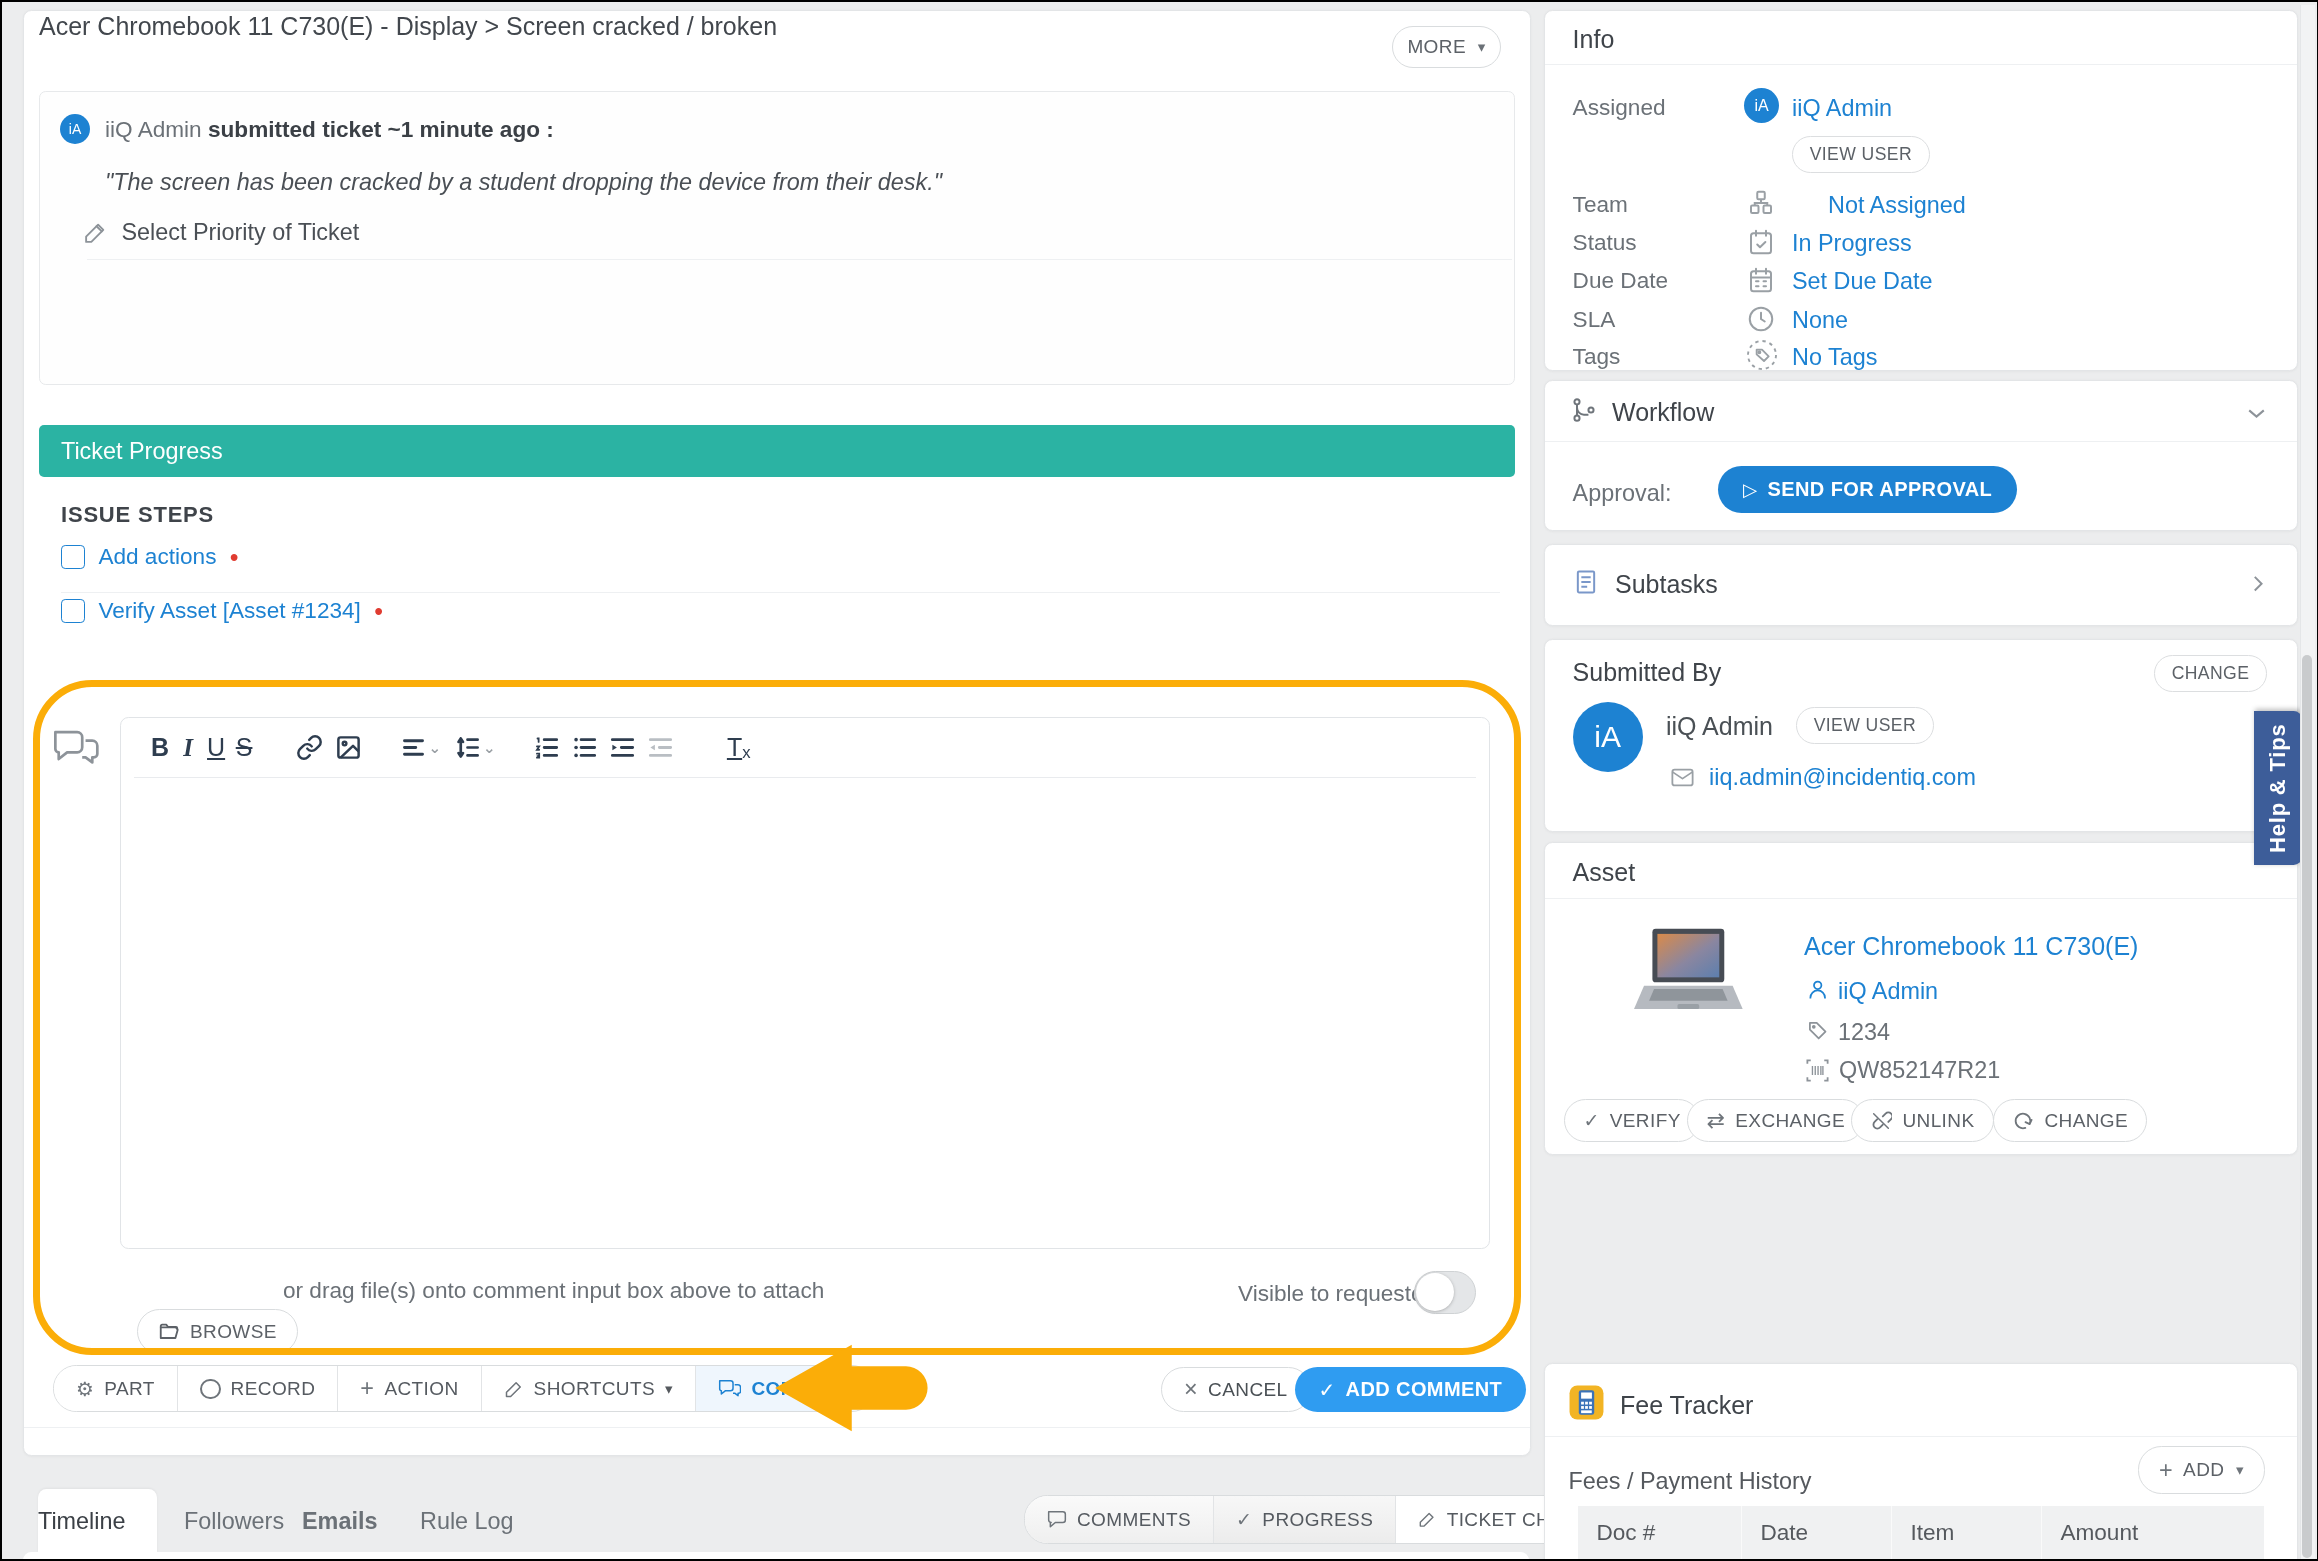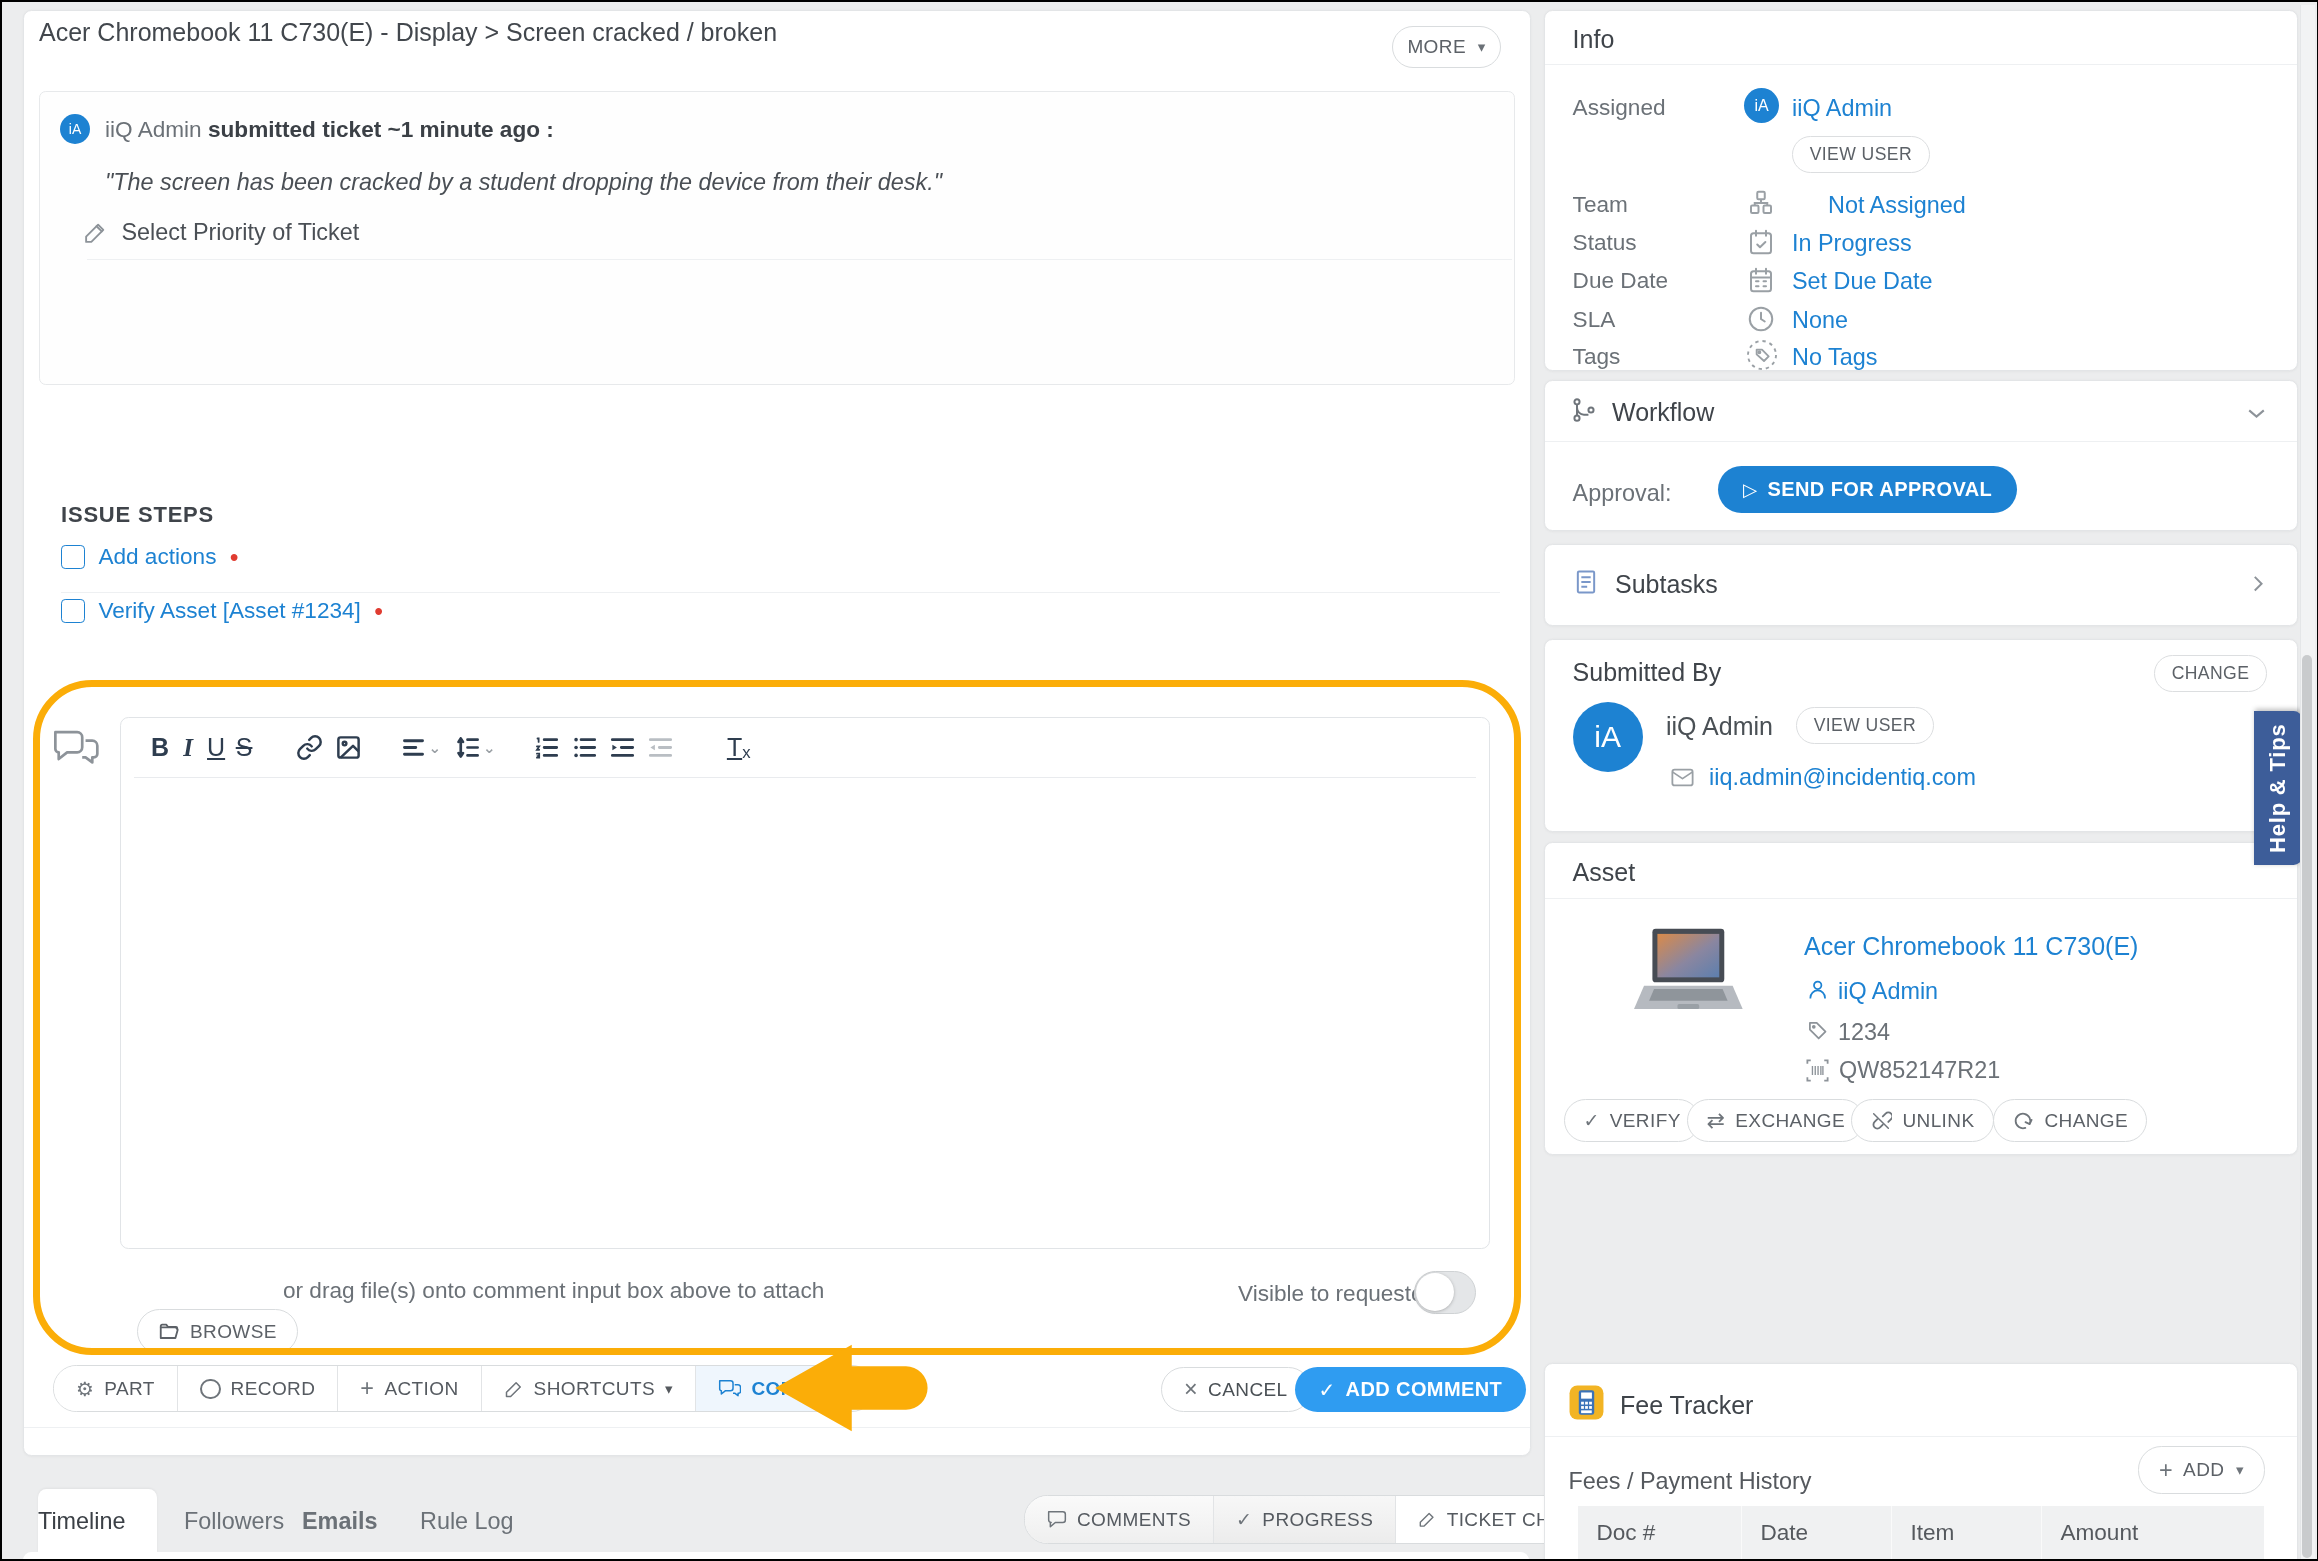--- a/index.html
+++ b/index.html
@@ -46,21 +46,21 @@
       box-shadow:-1.7px 1.7px 5px rgba(0,0,0,.25);cursor:pointer;}
   .tab{display:flex;align-items:center;justify-content:flex-start;font-size:23.4px;cursor:pointer;}
 </style>
 </head>
 <body>
 
 <div class="page">
 
   <div class="card abs" style="left:21px;top:8.4px;width:1506px;height:1444px;">
 
-    <div class="abs" style="left:15px;top:7px;font-size:25px;color:#42474d;text-align:center;">Acer Chromebook 11 C730(E) - Display &gt; Screen cracked / broken</div>
+    <div class="abs" style="left:15px;top:1px;font-size:25px;color:#42474d;text-align:center;">Acer Chromebook 11 C730(E) - Display &gt; Screen cracked / broken</div>
 
     <div class="pill abs" style="left:1368px;top:15px;width:109px;height:42px;">
       <span>MORE</span>
         <span class="caret-sm" style="color:#6b7177;">▾</span>
     </div>
 
     <div class="abs" style="left:15px;top:80px;width:1476px;height:294px;border:1.7px solid #e7e9eb;border-radius:6.7px;background:#fefefe;box-sizing:border-box;">
       <div class="abs" style="left:20px;top:22px;width:30px;height:30px;border-radius:50%;background:#1d82d2;color:#fff;font-size:14px;display:flex;align-items:center;justify-content:center;">iA</div>
       <div class="abs" style="left:65px;top:25px;font-size:22.6px;">
         <span class="lbl">iiQ Admin</span>
@@ -72,20 +72,23 @@
           <svg width="25" height="25" viewBox="0 0 24 24" fill="none" stroke="currentColor" stroke-width="1.8" stroke-linecap="round" stroke-linejoin="round">
               <path d="M14.5 4.5l5 5L8 21H3v-5L14.5 4.5z"></path>
               <path d="M13 6l5 5"></path>
             </svg>
         </span>
         <span style="font-size:23.4px;color:#4a4f55;">Select Priority of Ticket</span>
       </div>
       <div class="divider abs" style="left:47px;top:167px;right:1.7px;"></div>
     </div>
 
+    <div class="abs" style="left:15px;top:414px;width:1476px;height:52px;background:#2bb3a3;border-radius:5px;display:flex;align-items:center;padding-left:22px;box-sizing:border-box;color:#fff;font-size:23.4px;">
+      <span>Ticket Progress</span>
+    </div>
     <div class="abs" style="left:37px;top:491px;font-size:22px;font-weight:600;letter-spacing:0.8px;color:#3f444a;">ISSUE STEPS</div>
     <div class="abs" style="left:37px;top:533px;width:1439px;padding-bottom:22px;border-bottom:1.7px solid #eef0f2;display:flex;align-items:center;gap:13.4px;box-sizing:border-box;">
       <span class="checkbox"></span>
       <span class="link" style="font-size:22.6px;">Add actions</span>
       <span class="reqdot">•</span>
     </div>
     <div class="abs" style="left:37px;top:587px;display:flex;align-items:center;gap:13.4px;">
       <span class="checkbox"></span>
       <span class="link" style="font-size:22.6px;">Verify Asset [Asset #1234]</span>
       <span class="reqdot">•</span>

